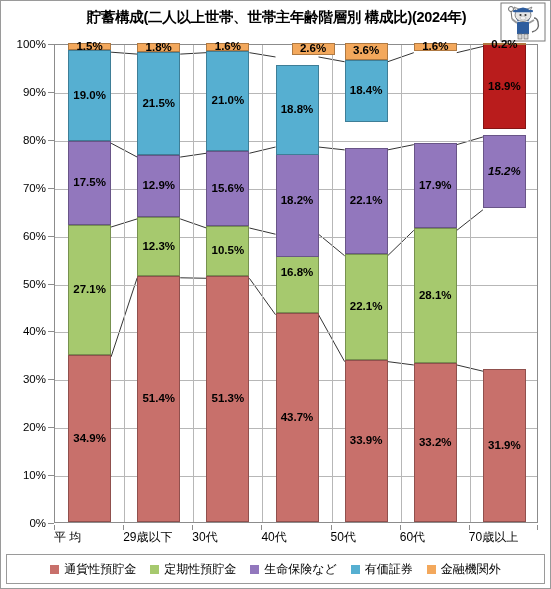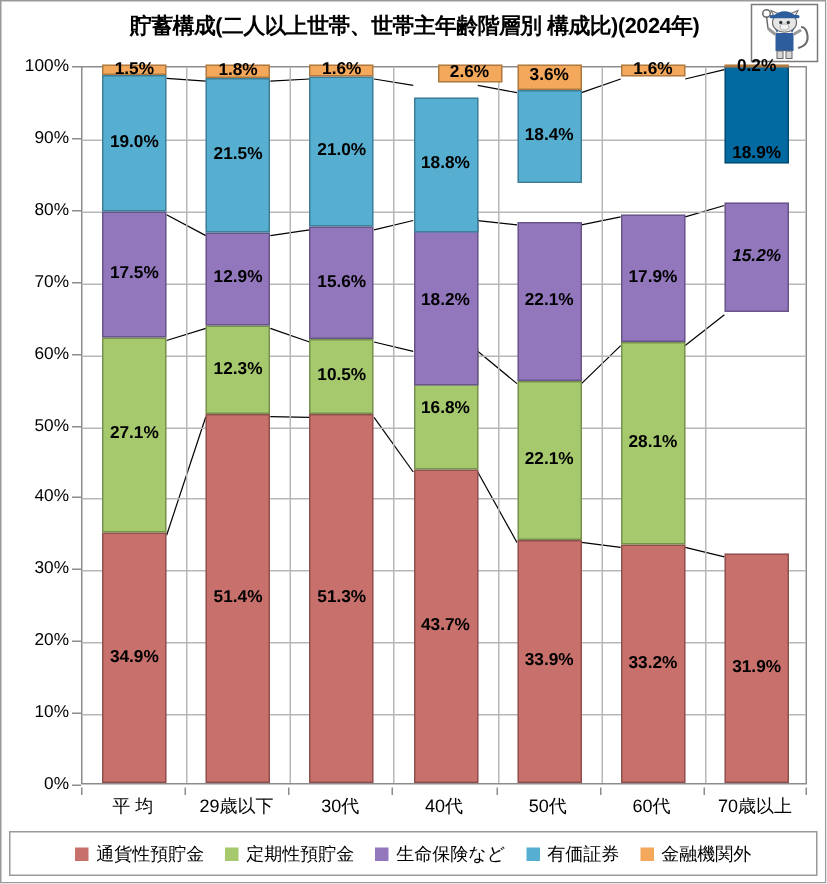--- a/index.html
+++ b/index.html
@@ -93,21 +93,21 @@
   #xaxis {
     position: absolute;
     left: 53px;
     top: 524px;
     width: 484px;
     height: 26px;
   }
   .xtick-label {
     position: absolute;
     top: 4px;
-    text-align: center;
+    text-align: left;
     font-size: 12px;
     color: #000000;
     white-space: nowrap;
   }
   .xtick-mark {
     position: absolute;
     top: 0;
     height: 5px;
     width: 0;
     border-left: 1px solid #8c8c8c;
@@ -380,21 +380,21 @@
           <span class="seg-label">1.6%</span>
         </div>
       </div>
       <div class="bar-col" style="left: 427.929px; width: 43px; height: 479px;">
         <div class="seg" style="top: 326.199px; height: 152.801px; background: rgb(200, 112, 107);">
           <span class="seg-label">31.9%</span>
         </div>
         <div class="seg" style="top: 91.968px; height: 72.808px; background: rgb(146, 119, 189); font-style: italic;">
           <span class="seg-label">15.2%</span>
         </div>
-        <div class="seg" style="top: 1.437px; height: 65px; background: #0369a1; align-items: flex-end;">
+        <div class="seg" style="top: 1.437px; height: 85px; background: #b91c1c;">
           <span class="seg-label">18.9%</span>
         </div>
         <div class="seg" style="top: 0.479px; height: 0.958px; background: rgb(243, 168, 92);">
           <span class="seg-label">0.2%</span>
         </div>
       </div>
     </div>
 
   <div id="xaxis">
       <div class="xtick-mark" style="left: 0px;"></div>

